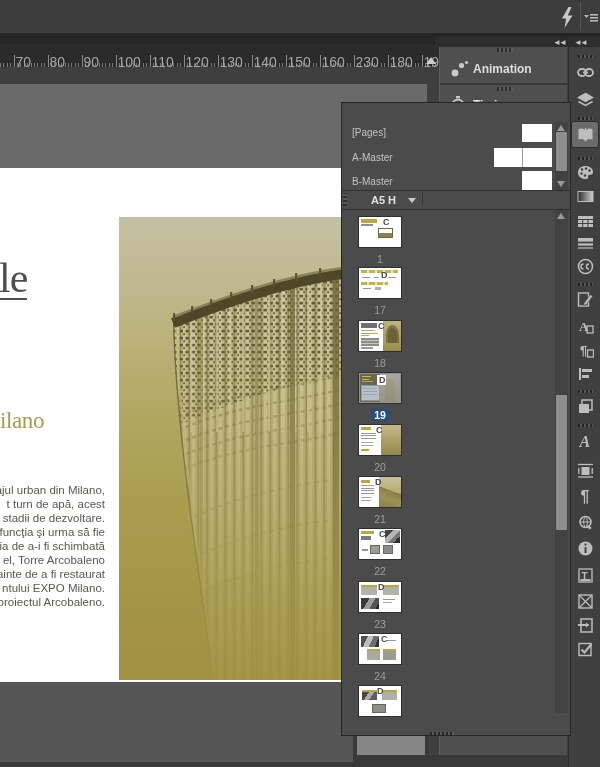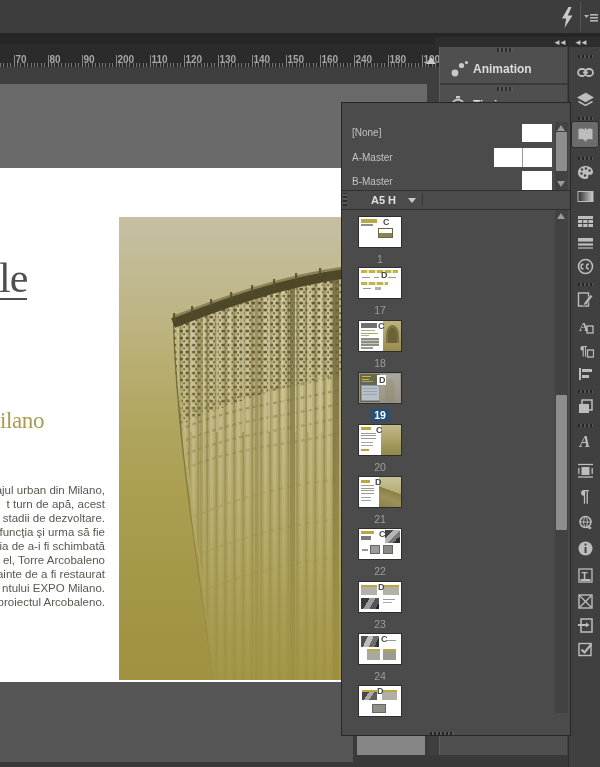--- a/index.html
+++ b/index.html
@@ -8,21 +8,21 @@
 #app { position:relative; width:600px; height:767px; background:#3f3f3f; overflow:hidden; }
 .abs { position:absolute; }
 
 
 #toolbar { left:0; top:0; width:600px; height:33px; background:#3d3d3d; }
 #substrip { left:0; top:33px; width:600px; height:13px; background:#262626; }
 #toolbar .vsep { position:absolute; left:580px; top:2px; width:1px; height:29px; background:#565656; }
 
 
 #ruler { left:0; top:44px; width:449px; height:23px; background:#2b2b2b; overflow:hidden; }
-#ruler .num { position:absolute; top:10px; font-size:10px; color:#a6a6a6; letter-spacing:0px;font-weight:bold; }
+#ruler .num { position:absolute; top:10px; font-size:14px; color:#a6a6a6; letter-spacing:0px; }
 #ruler .maj { position:absolute; top:11px; width:1px; height:12px; background:#8a8a8a; }
 #ruler .ticks { position:absolute; left:0px; top:19px; width:449px; height:4px;
   background:repeating-linear-gradient(90deg,#777 0px,#777 1px,transparent 1px,transparent 3.4px); }
 
 
 #pasteboard-top { left:0; top:84px; width:427px; height:84px; background:#6a6a6a; }
 #page { left:0; top:168px; width:430px; height:514px; background:#ffffff; }
 #paste-bottom { left:0; top:682px; width:427px; height:85px; background:#565656; }
 
 
@@ -99,35 +99,35 @@
   <div class="abs" id="substrip"></div>
   <div class="abs" id="ruler">
       <div class="ticks"></div>
     <div class="maj" style="left:13.5px"></div>
     <div class="num" style="left:15.5px">70</div>
     <div class="maj" style="left:47.5px"></div>
     <div class="num" style="left:49.5px">80</div>
     <div class="maj" style="left:81.5px"></div>
     <div class="num" style="left:83.5px">90</div>
     <div class="maj" style="left:115.5px"></div>
-    <div class="num" style="left:117.5px">200</div>
+    <div class="num" style="left:117.5px">100</div>
     <div class="maj" style="left:149.5px"></div>
     <div class="num" style="left:151.5px">110</div>
     <div class="maj" style="left:183.5px"></div>
     <div class="num" style="left:185.5px">120</div>
     <div class="maj" style="left:217.5px"></div>
     <div class="num" style="left:219.5px">130</div>
     <div class="maj" style="left:251.5px"></div>
     <div class="num" style="left:253.5px">140</div>
     <div class="maj" style="left:285.5px"></div>
     <div class="num" style="left:287.5px">150</div>
     <div class="maj" style="left:319.5px"></div>
     <div class="num" style="left:321.5px">160</div>
     <div class="maj" style="left:353.5px"></div>
-    <div class="num" style="left:355.5px">240</div>
+    <div class="num" style="left:355.5px">230</div>
     <div class="maj" style="left:387.5px"></div>
     <div class="num" style="left:389.5px">180</div>
     <div class="maj" style="left:421.5px"></div>
     <div class="num" style="left:423.5px">190</div>
   </div>
   <div class="abs" style="left:426px;top:57px;width:0;height:0;border-left:5px solid transparent;border-right:5px solid transparent;border-bottom:7px solid #c9c9c9;z-index:6;"></div>
   <div class="abs" id="pasteboard-top"></div>
   <div class="abs" id="page"></div>
   <svg class="abs" id="towerimg" style="left:119px;top:217px" width="223" height="463" viewBox="0 0 223 463">
 <defs>
@@ -368,21 +368,21 @@
       <span class="dblarrow" style="left:6px;top:1px">◄◄</span>
     </div>
 
   <div class="abs" style="left:353px;top:735px;width:4px;height:27px;background:#3a3a3a;"></div>
   <div class="abs" style="left:357px;top:735px;width:68px;height:20px;background:#868686;"></div>
   <div class="abs" style="left:425px;top:735px;width:4px;height:20px;background:#3a3a3a;"></div>
   <div class="abs" style="left:357px;top:755px;width:211px;height:12px;background:#393939;"></div>
   <div class="abs" style="left:0;top:762px;width:357px;height:5px;background:#393939;"></div>
 
   <div class="abs" id="pagespanel">
-    <div class="mrow" style="top:24px;">[None]</div>
+    <div class="mrow" style="top:24px;">[Pages]</div>
     <div class="micon" style="left:180px;top:21px;height:18px;"></div>
     <div class="mrow" style="top:49px;">A-Master</div>
     <div class="micon" style="left:152px;top:45px;height:19px;width:29px;border-right:1px solid #999;"></div>
     <div class="micon" style="left:181px;top:45px;height:19px;width:29px;"></div>
     <div class="mrow" style="top:73px;">B-Master</div>
     <div class="micon" style="left:180px;top:68px;height:19px;"></div>
     <div class="sbar" style="left:213px;top:19px;height:69px;">
       <div class="up" style="top:3px;"></div>
       <div class="thumb" style="top:10px;height:39px;"></div>
       <div class="dn" style="top:59px;"></div>

